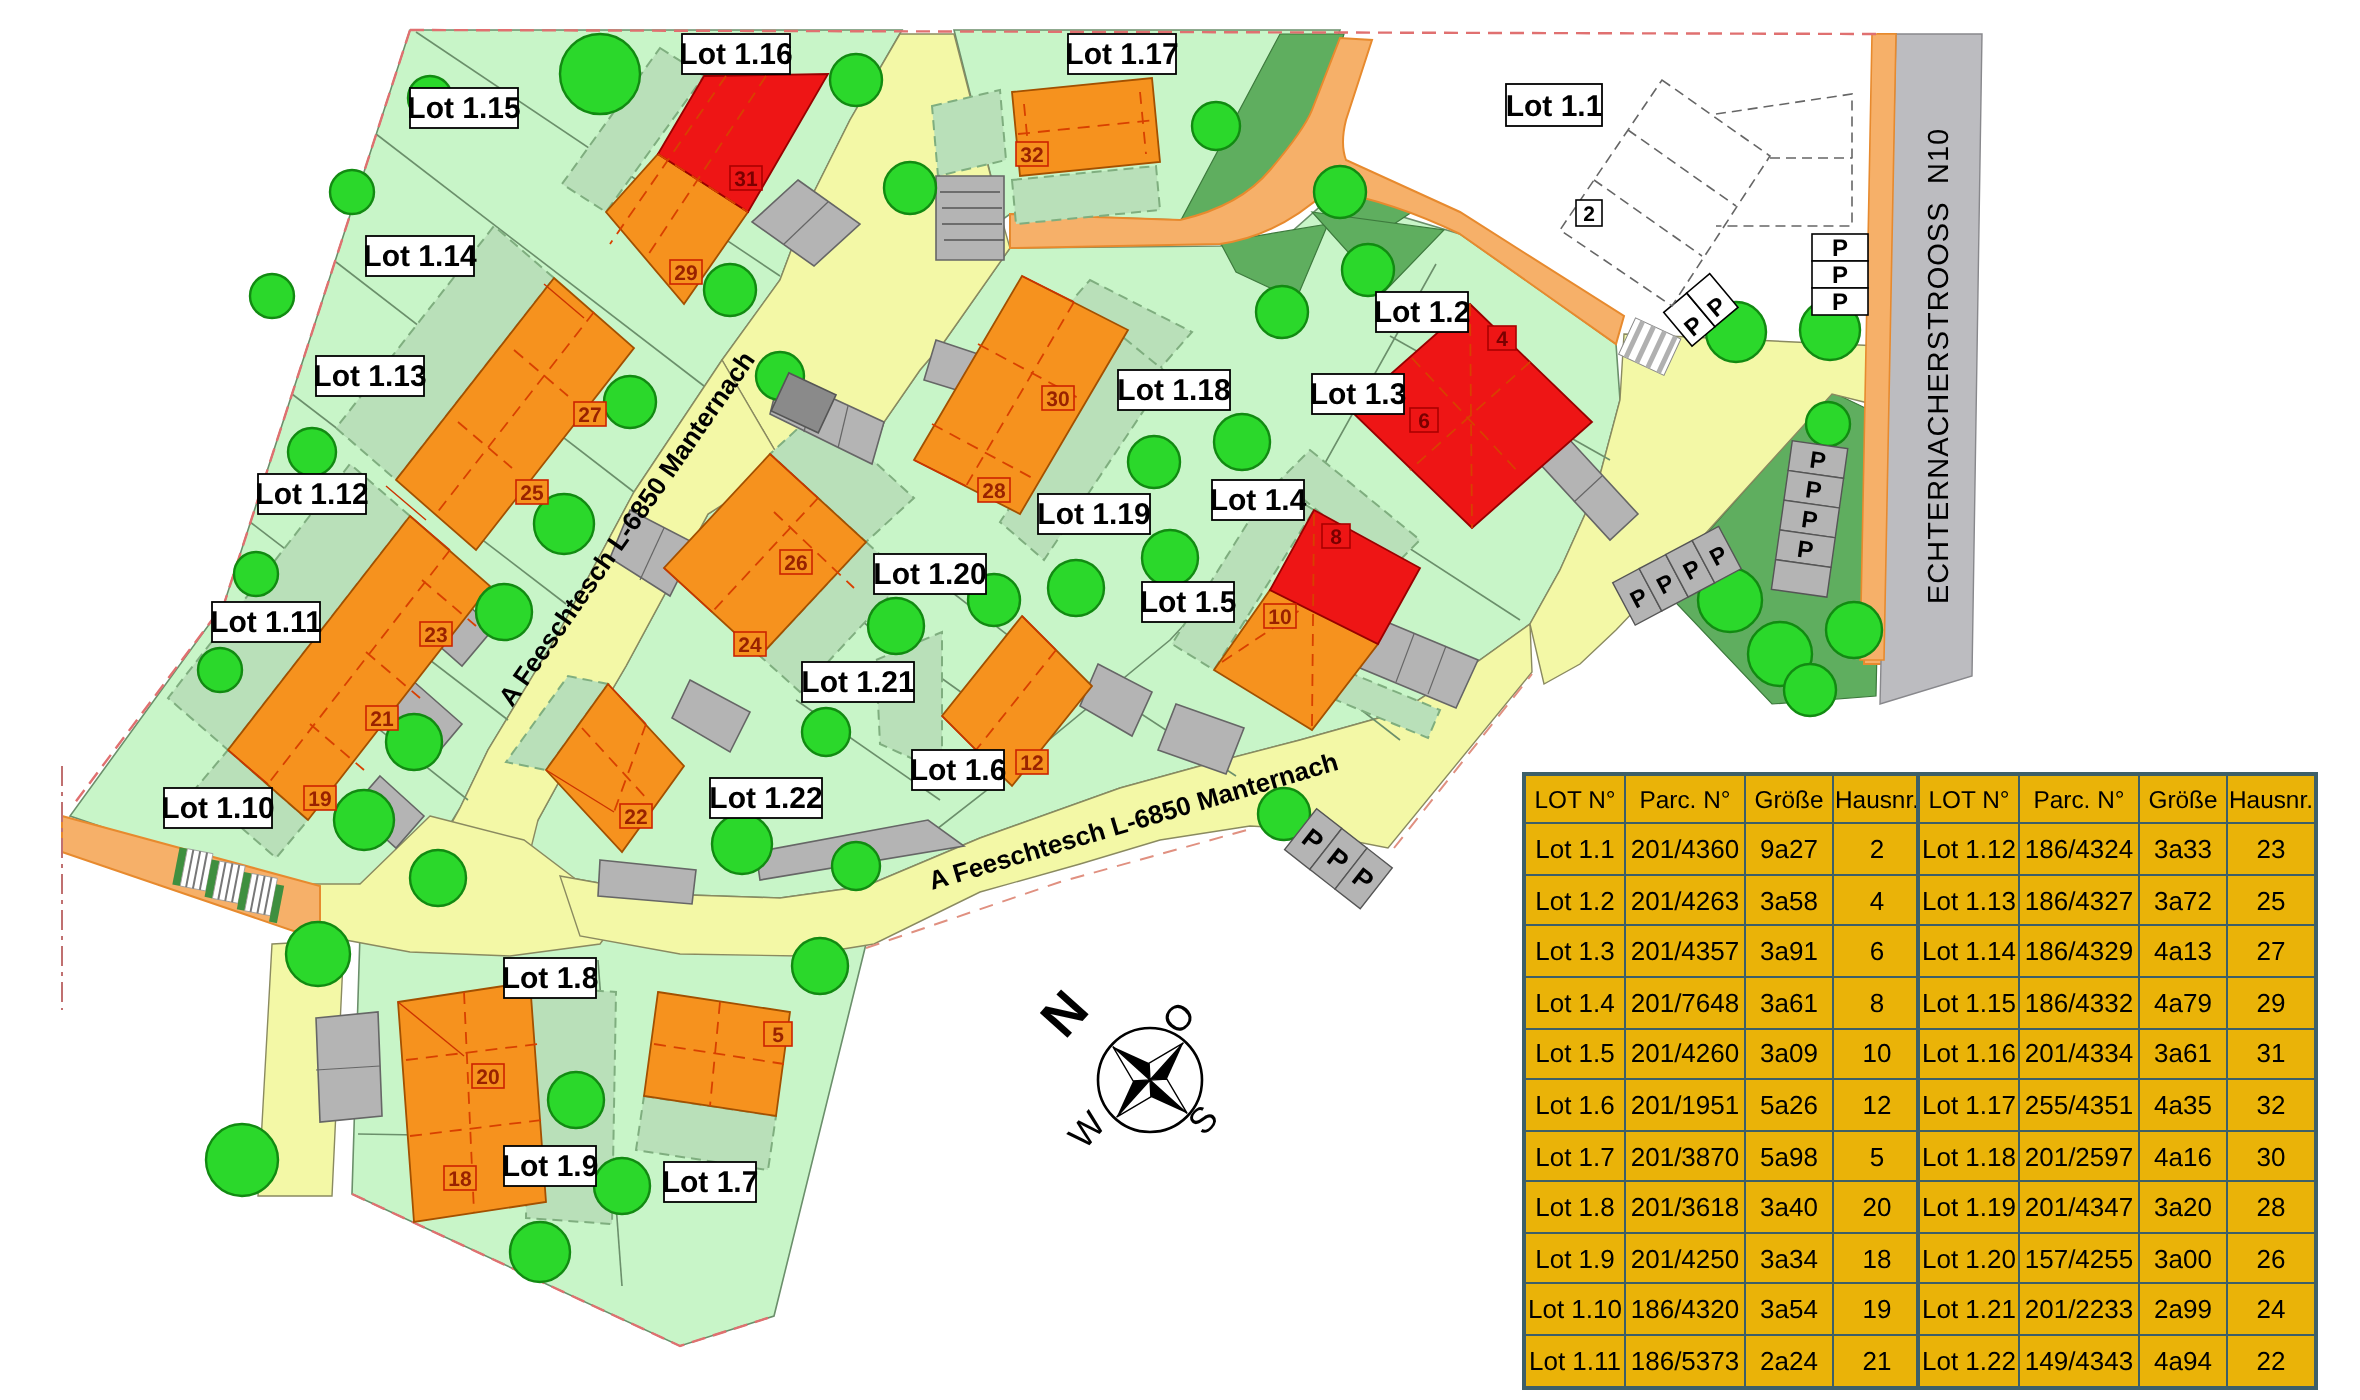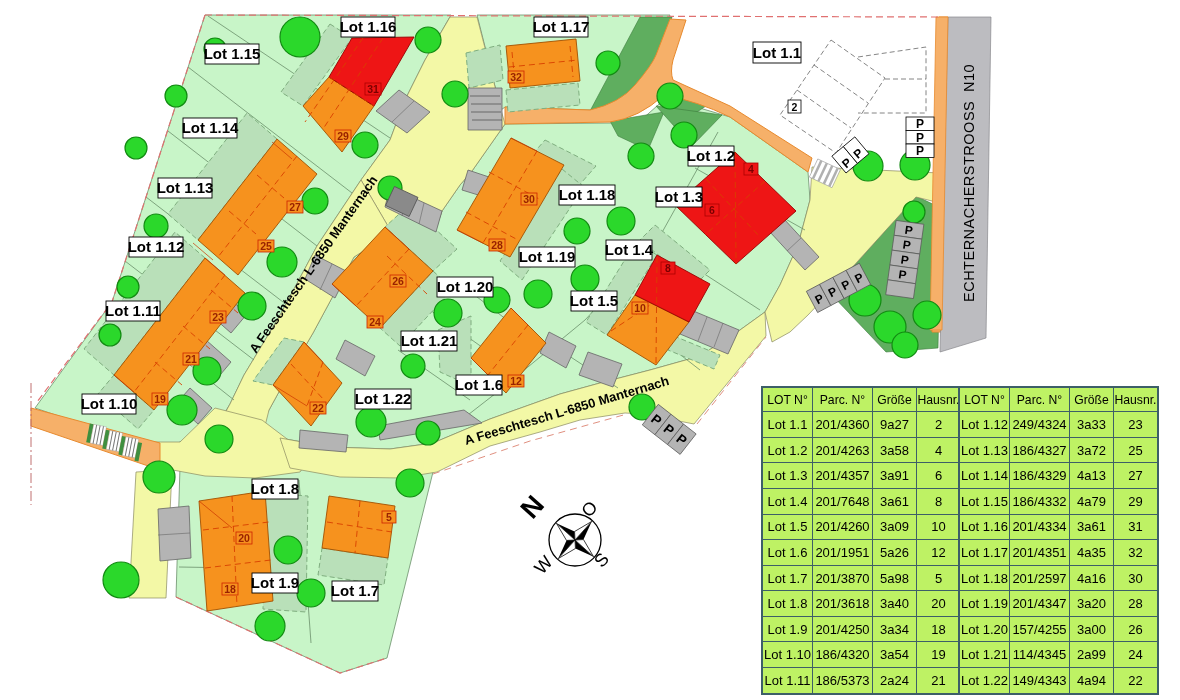--- a/index.html
+++ b/index.html
@@ -1,19 +1,19 @@
 <!DOCTYPE html>
 <html><head>
 <meta charset="utf-8">
 <style>
   html,body{margin:0;padding:0;background:#fff;}
   #page{position:relative;width:1180px;height:700px;overflow:hidden;background:#fff;
         font-family:"Liberation Sans", sans-serif;}
   svg{position:absolute;left:0;top:0;}
-  table.lt{border-collapse:collapse;position:absolute;background:#bef264;border:2px solid #3d5f68;}
+  table.lt{border-collapse:collapse;position:absolute;background:#eab308;border:2px solid #3d5f68;}
   table.lt td{border:1px solid #3d5f68;text-align:center;vertical-align:middle;
       font-size:13px;color:#000;padding:0;}
   table.lt tr:first-child td{font-size:12.2px;}
 </style>
 </head>
 <body>
 <div id="page">
 <svg width="1180" height="700" viewBox="0 0 1180 700">
 
 <g id="greens" stroke="#6b8f6b" stroke-width="0.8" fill="#c8f5c8">
@@ -564,21 +564,21 @@
 <table class="lt" style="left:958px;top:386px;width:194px;height:309px;table-layout:fixed;">
   <tbody>
         <tr>
           <td style="width:49px">LOT N°</td>
           <td style="width:59px">Parc. N°</td>
           <td style="width:43px">Größe</td>
           <td style="width:43px">Hausnr.</td>
         </tr>
   <tr>
           <td>Lot 1.12</td>
-          <td>249/4324</td>
+          <td>186/4324</td>
           <td>3a33</td>
           <td>23</td>
         </tr>
   <tr>
           <td>Lot 1.13</td>
           <td>186/4327</td>
           <td>3a72</td>
           <td>25</td>
         </tr>
   <tr>
@@ -594,21 +594,21 @@
           <td>29</td>
         </tr>
   <tr>
           <td>Lot 1.16</td>
           <td>201/4334</td>
           <td>3a61</td>
           <td>31</td>
         </tr>
   <tr>
           <td>Lot 1.17</td>
-          <td>201/4351</td>
+          <td>255/4351</td>
           <td>4a35</td>
           <td>32</td>
         </tr>
   <tr>
           <td>Lot 1.18</td>
           <td>201/2597</td>
           <td>4a16</td>
           <td>30</td>
         </tr>
   <tr>
@@ -618,21 +618,21 @@
           <td>28</td>
         </tr>
   <tr>
           <td>Lot 1.20</td>
           <td>157/4255</td>
           <td>3a00</td>
           <td>26</td>
         </tr>
   <tr>
           <td>Lot 1.21</td>
-          <td>114/4345</td>
+          <td>201/2233</td>
           <td>2a99</td>
           <td>24</td>
         </tr>
   <tr>
           <td>Lot 1.22</td>
           <td>149/4343</td>
           <td>4a94</td>
           <td>22</td>
         </tr>
 </tbody>

